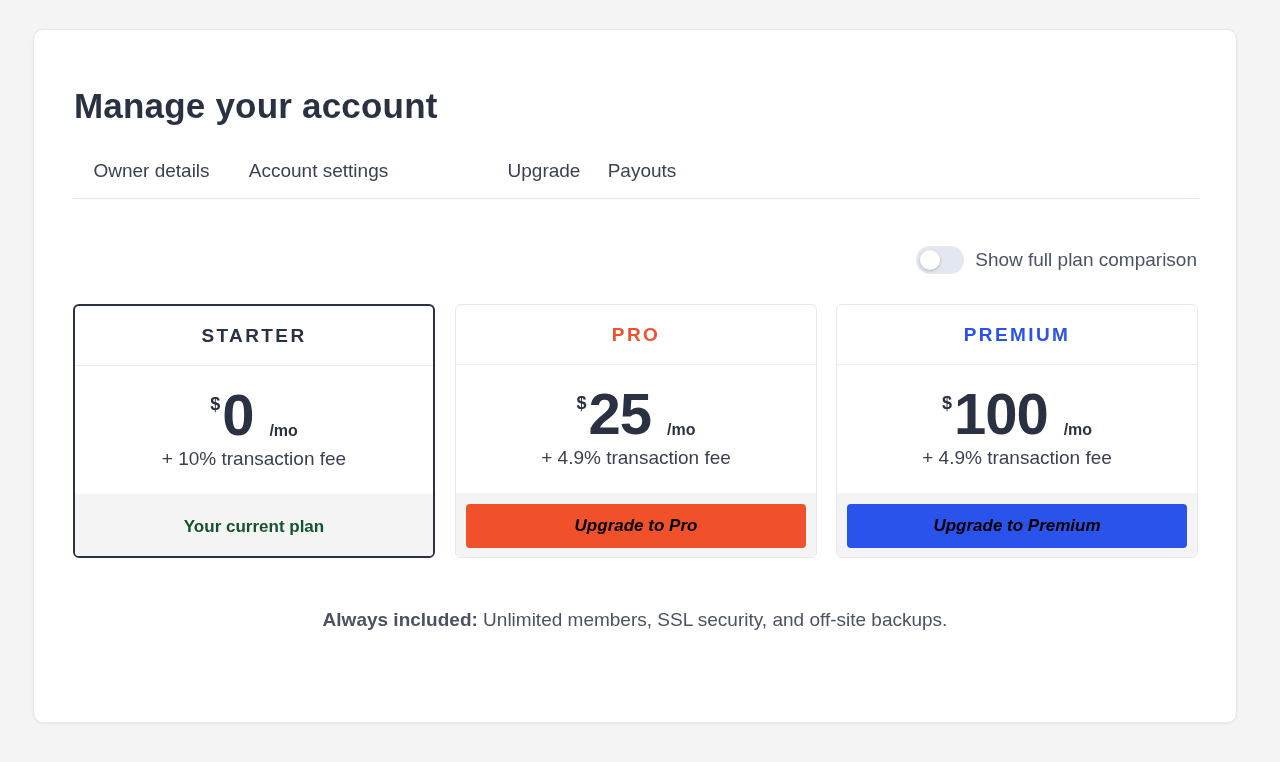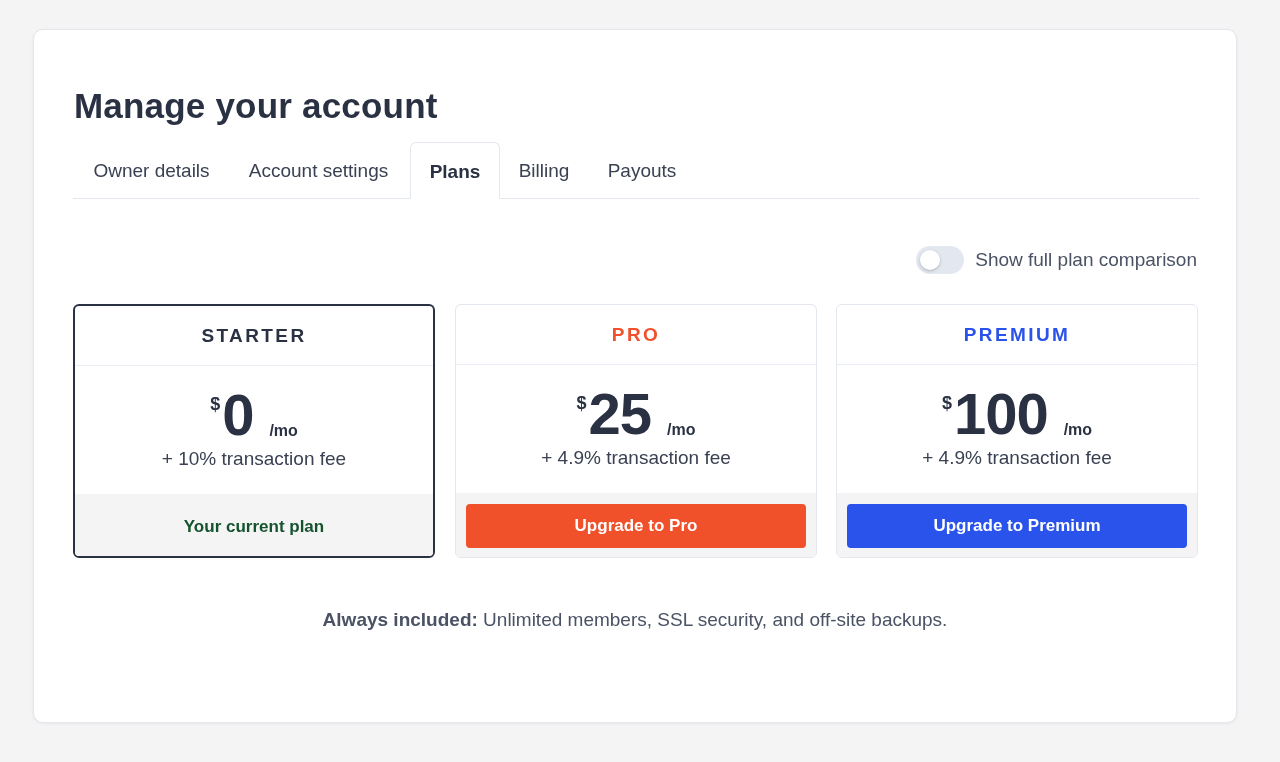--- a/index.html
+++ b/index.html
@@ -21,35 +21,34 @@
   .plan.current { border: 2px solid #2a3142; }
   .plan-head { height: 60px; border-bottom: 1px solid #e8edf3; text-align: center; line-height: 60px; font-size: 19px; font-weight: 700; letter-spacing: 2.4px; }
   .plan-body { height: 128px; text-align: center; padding-top: 20px; }
   .price { display: inline-flex; align-items: flex-start; color: #2a3142; font-weight: 700; }
   .price .cur { font-size: 18px; margin-top: 8px; margin-right: 2px; }
   .price .amt { font-size: 58px; line-height: 58px; letter-spacing: -1px; }
   .price .per { font-size: 16px; align-self: flex-end; margin-bottom: 4px; margin-left: 16px; }
   .fee { font-size: 19px; color: #3a4152; margin-top: 4px; }
   .plan-foot { height: 66px; background: #f4f4f5; display: flex; align-items: center; justify-content: center; padding: 0 10px; }
   .current-label { font-size: 17px; font-weight: 700; color: #14532d; }
-  .btn { width: 100%; height: 44px; border: none; border-radius: 4px; color: #ffffff; font-size: 17px; font-weight: 700; cursor: pointer; font-family: "Liberation Sans", sans-serif; }
+  .btn { width: 100%; height: 44px; border: none; border-radius: 4px; color: #000000; font-size: 17px; font-weight: 700; cursor: pointer; font-family: "Liberation Sans", sans-serif; font-style: italic; }
   .footer-note { position: absolute; left: 0; width: 100%; top: 579px; text-align: center; font-size: 19px; color: #4a5264; }
   .footer-note b { color: #4a5264; }
 </style>
 </head>
 <body>
 
 <div class="card">
   <h1 class="title">Manage your account</h1>
 
   <div class="tabs">
     <div class="tab" style="left:0;width:157px;">Owner details</div>
     <div class="tab" style="left:157px;width:177px;">Account settings</div>
-    <div class="tab active" style="left:337px;width:90px;">Plans</div>
-    <div class="tab" style="left:427px;width:88px;">Billing</div>
+    <div class="tab" style="left:427px;width:88px;">Upgrade</div>
     <div class="tab" style="left:515px;width:108px;">Payouts</div>
   </div>
 
   <div class="toggle-row">
     <div class="toggle">
       <div class="knob"></div>
     </div>
     <span class="toggle-label">Show full plan comparison</span>
   </div>
 

